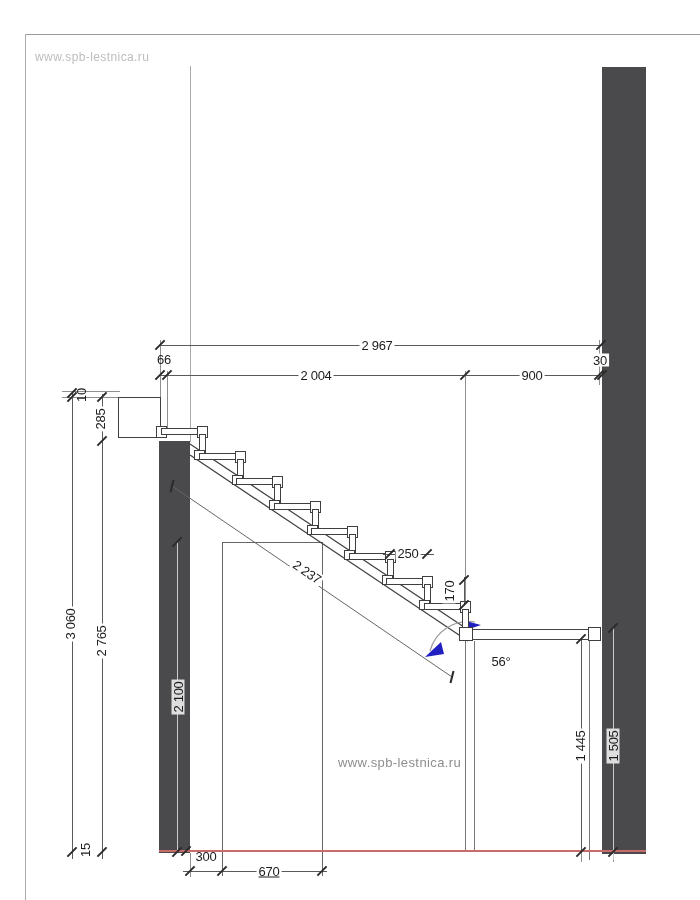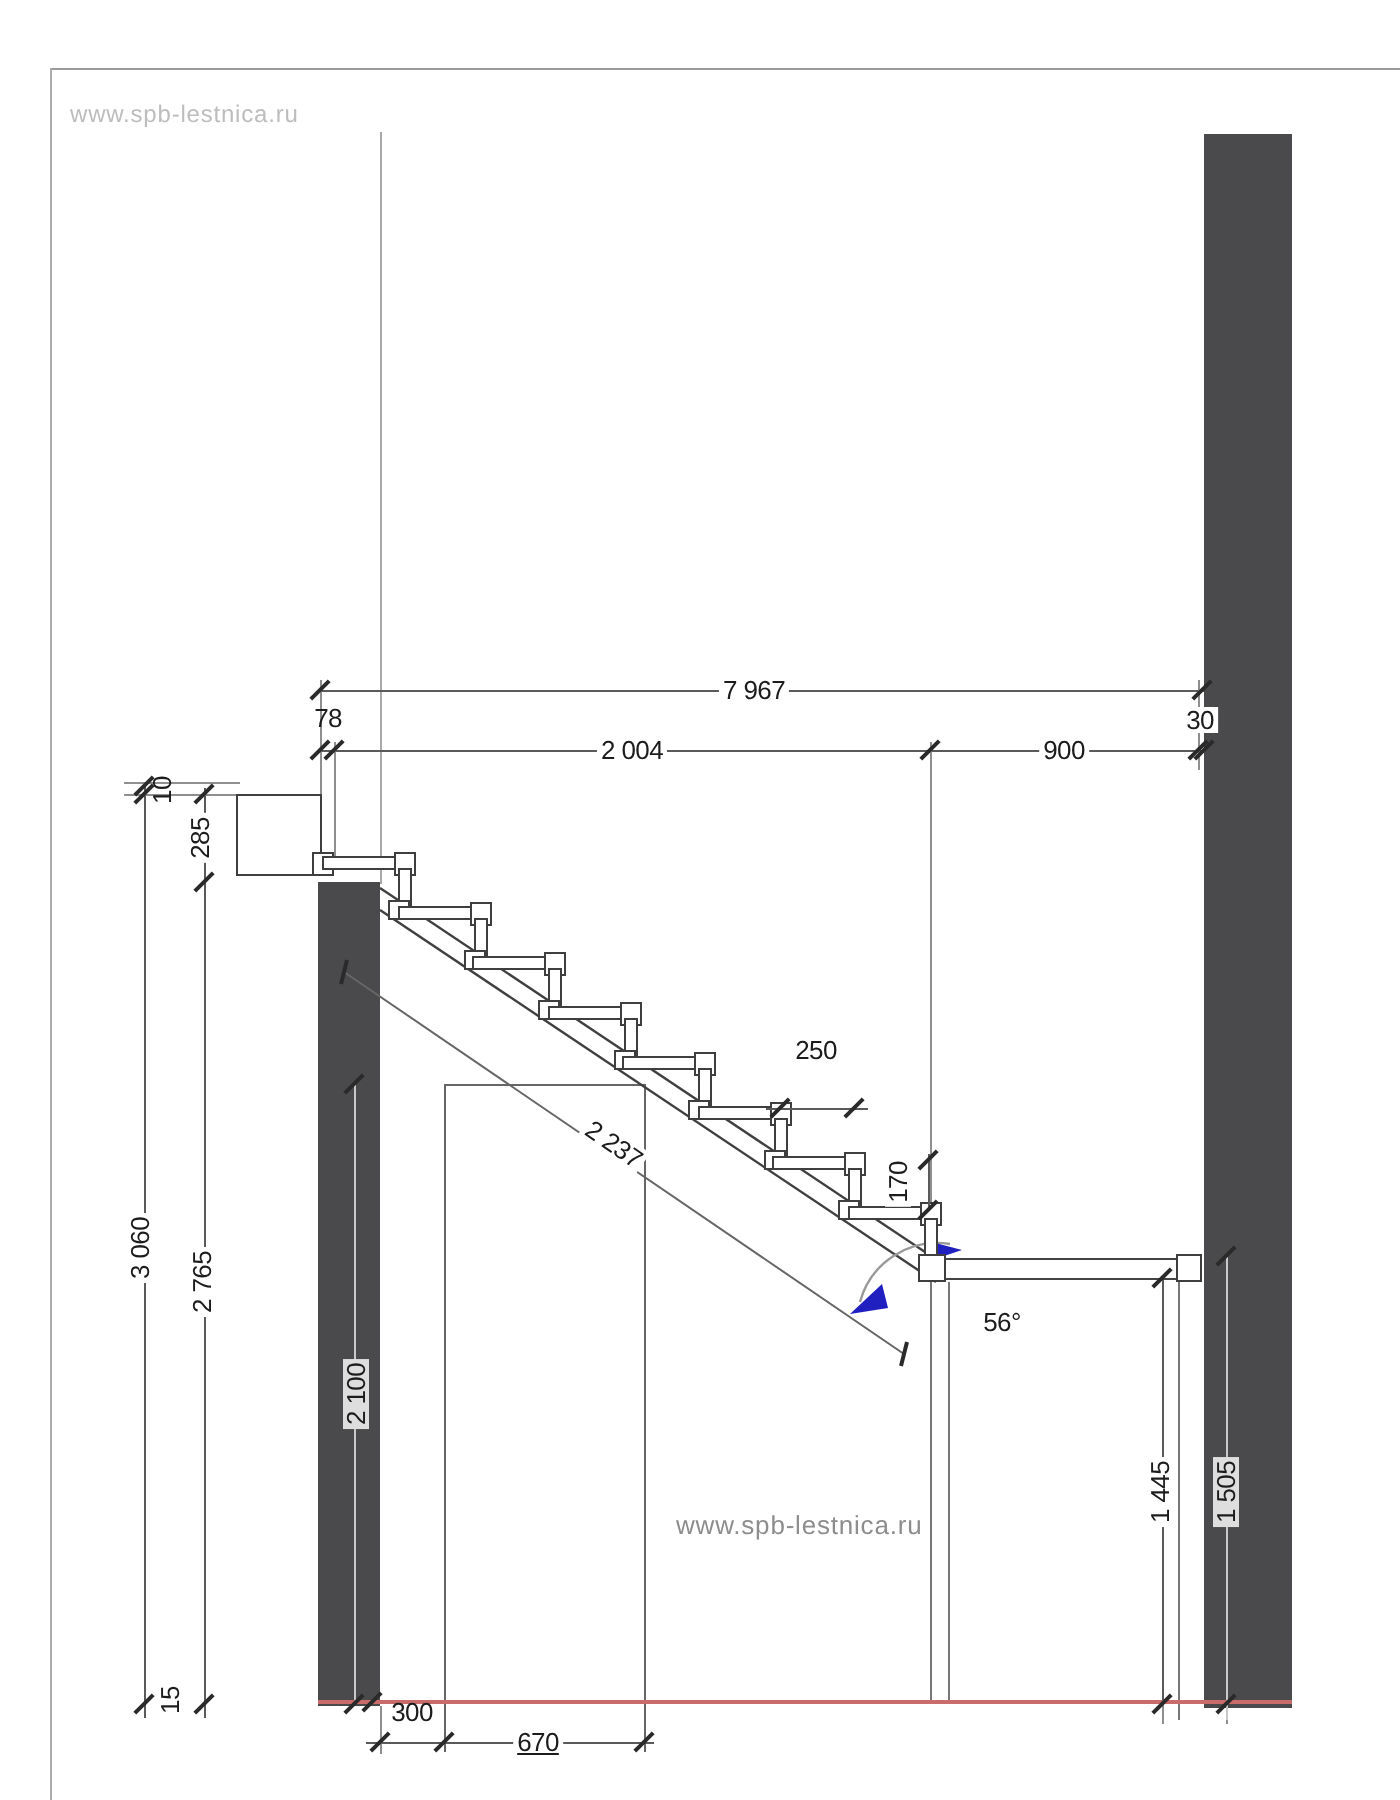--- a/index.html
+++ b/index.html
@@ -151,34 +151,34 @@
       <div class="tick" style="left: 581px; top: 639px;"></div>
       <div class="tick" style="left: 581px; top: 852px;"></div>
       <div class="tick" style="left: 613px; top: 628px;"></div>
       <div class="tick" style="left: 613px; top: 852px;"></div>
       <div class="tick" style="left: 464px; top: 580px;"></div>
       <div class="tick" style="left: 464px; top: 605px;"></div>
       <div class="tick" style="left: 390px; top: 554px;"></div>
       <div class="tick" style="left: 427px; top: 554px;"></div>
     </div>
 
-  <div class="dimtext" style="left:377px;top:345px;z-index:7;">7 967</div>
+  <div class="dimtext" style="left:377px;top:345px;z-index:7;">2 967</div>
   <div class="dimtext" style="left:316px;top:375px;z-index:7;">2 004</div>
   <div class="dimtext" style="left:532px;top:375px;z-index:7;">900</div>
-  <div class="dimtext nobg" style="left:164px;top:359px;z-index:7;">78</div>
+  <div class="dimtext nobg" style="left:164px;top:359px;z-index:7;">66</div>
   <div class="dimtext" style="left:600px;top:360px;z-index:7;">30</div>
 
   <div class="dimtext vtext nobg" style="left:81px;top:395px;z-index:7;">10</div>
   <div class="dimtext vtext" style="left:100px;top:419px;z-index:7;">285</div>
   <div class="dimtext vtext" style="left:70px;top:624px;z-index:7;">3 060</div>
   <div class="dimtext vtext" style="left:101px;top:641px;z-index:7;">2 765</div>
   <div class="dimtext vtext graybg" style="left:178px;top:697px;z-index:7;">2 100</div>
   <div class="dimtext vtext nobg" style="left:85px;top:850px;z-index:7;">15</div>
 
-  <div class="dimtext" style="left:408px;top:525px;z-index:7;">250</div>
+  <div class="dimtext" style="left:408px;top:553px;z-index:7;">250</div>
   <div class="dimtext vtext" style="left:449px;top:591px;z-index:7;">170</div>
   <div class="dimtext" style="left:501px;top:661px;z-index:7;">56°</div>
 
   <div class="dimtext nobg" style="left:206px;top:856px;z-index:7;">300</div>
   <div class="dimtext" style="left:269px;top:871px;z-index:7;text-decoration:underline;">670</div>
 
   <div class="dimtext vtext" style="left:580px;top:746px;z-index:7;">1 445</div>
   <div class="dimtext vtext graybg" style="left:613px;top:746px;z-index:7;">1 505</div>
 
   <div class="dimtext" style="left:307px;top:572px;transform:translate(-50%,-50%) rotate(34.5deg);z-index:7;">2 237</div>

